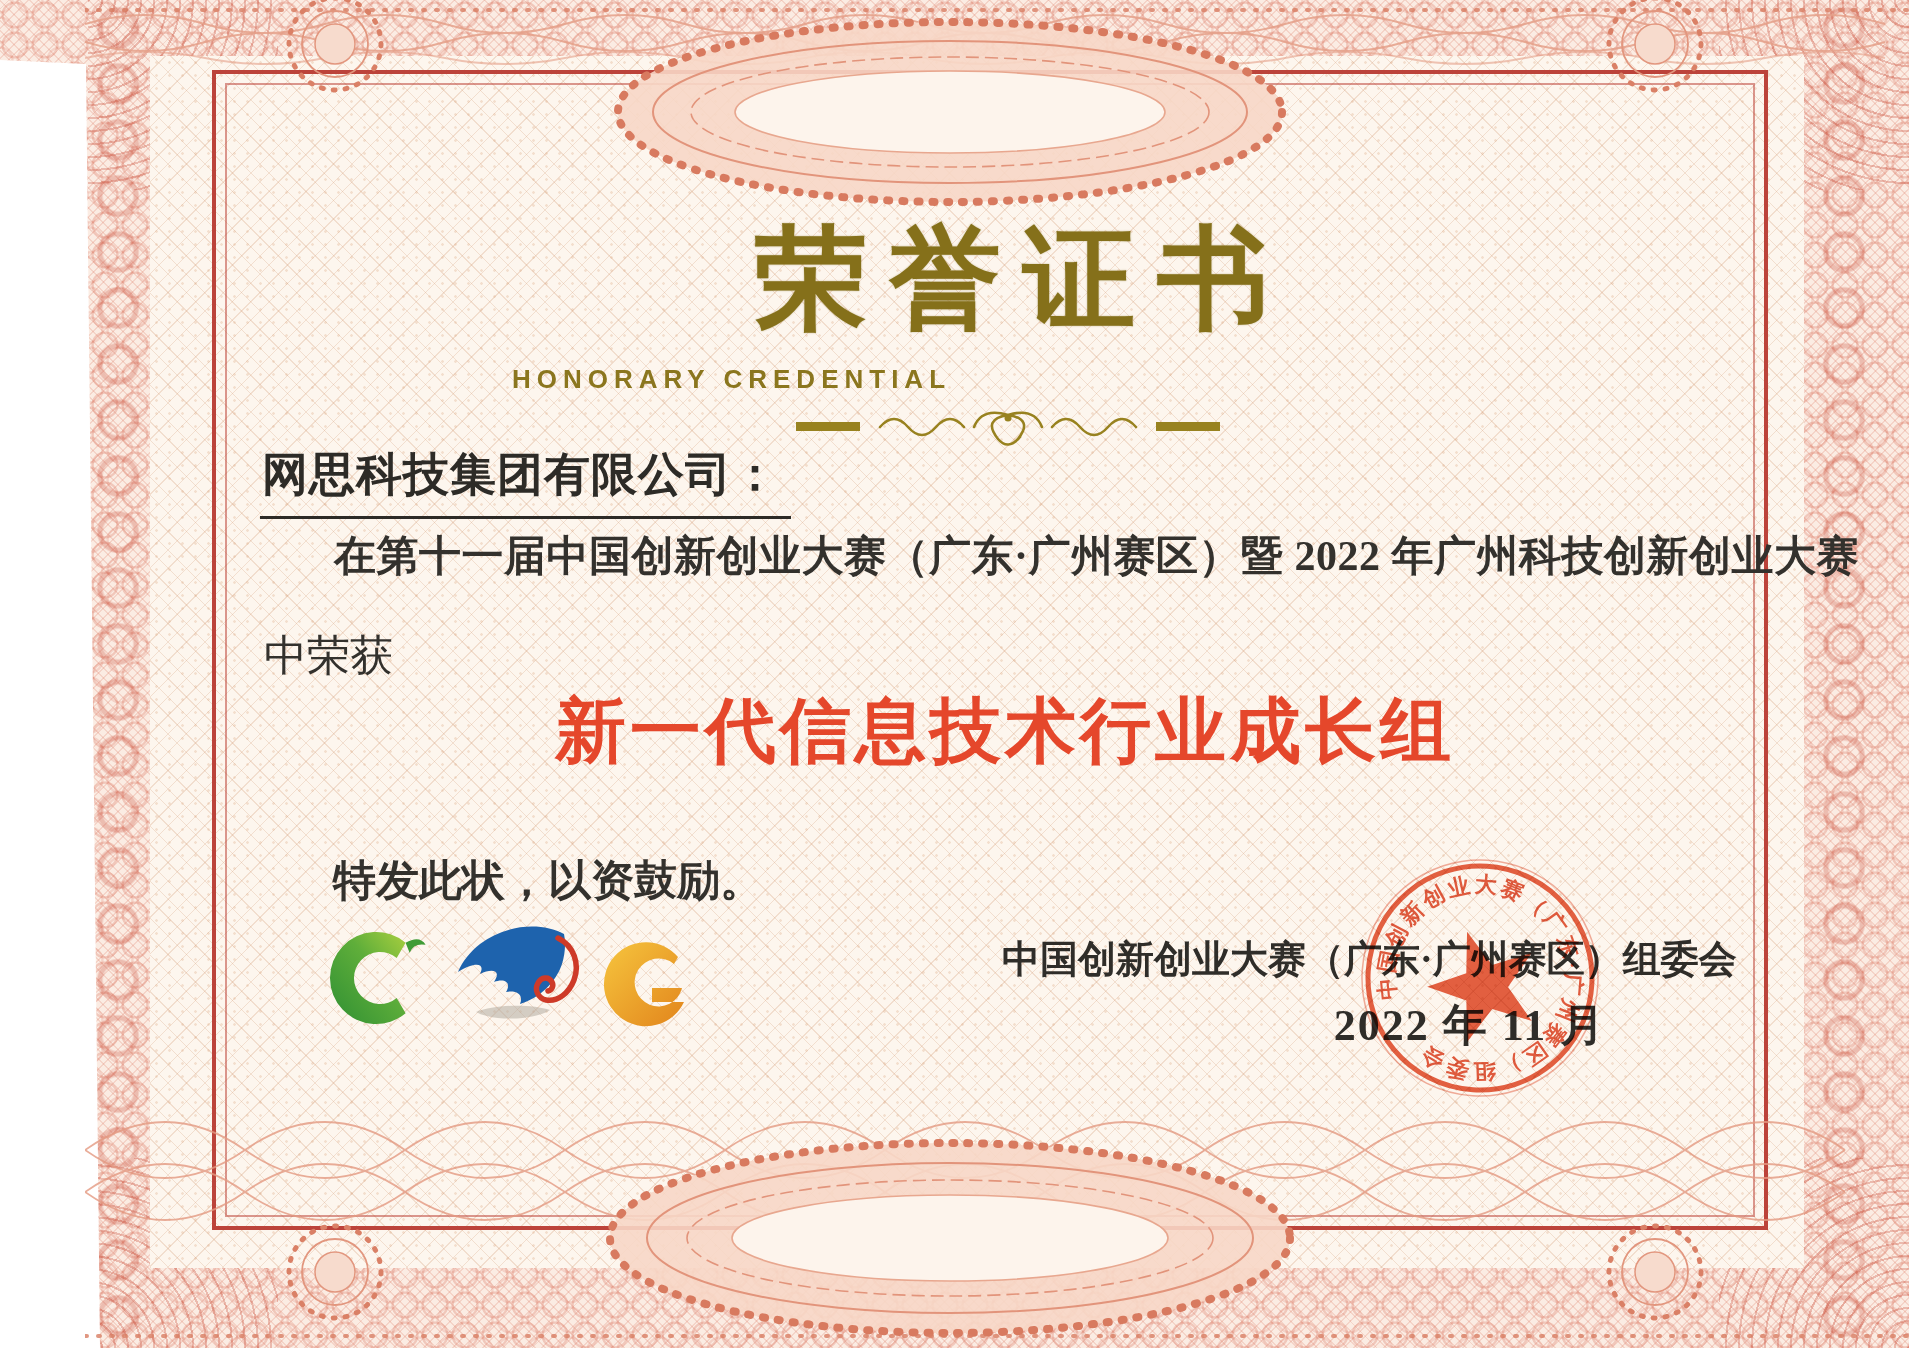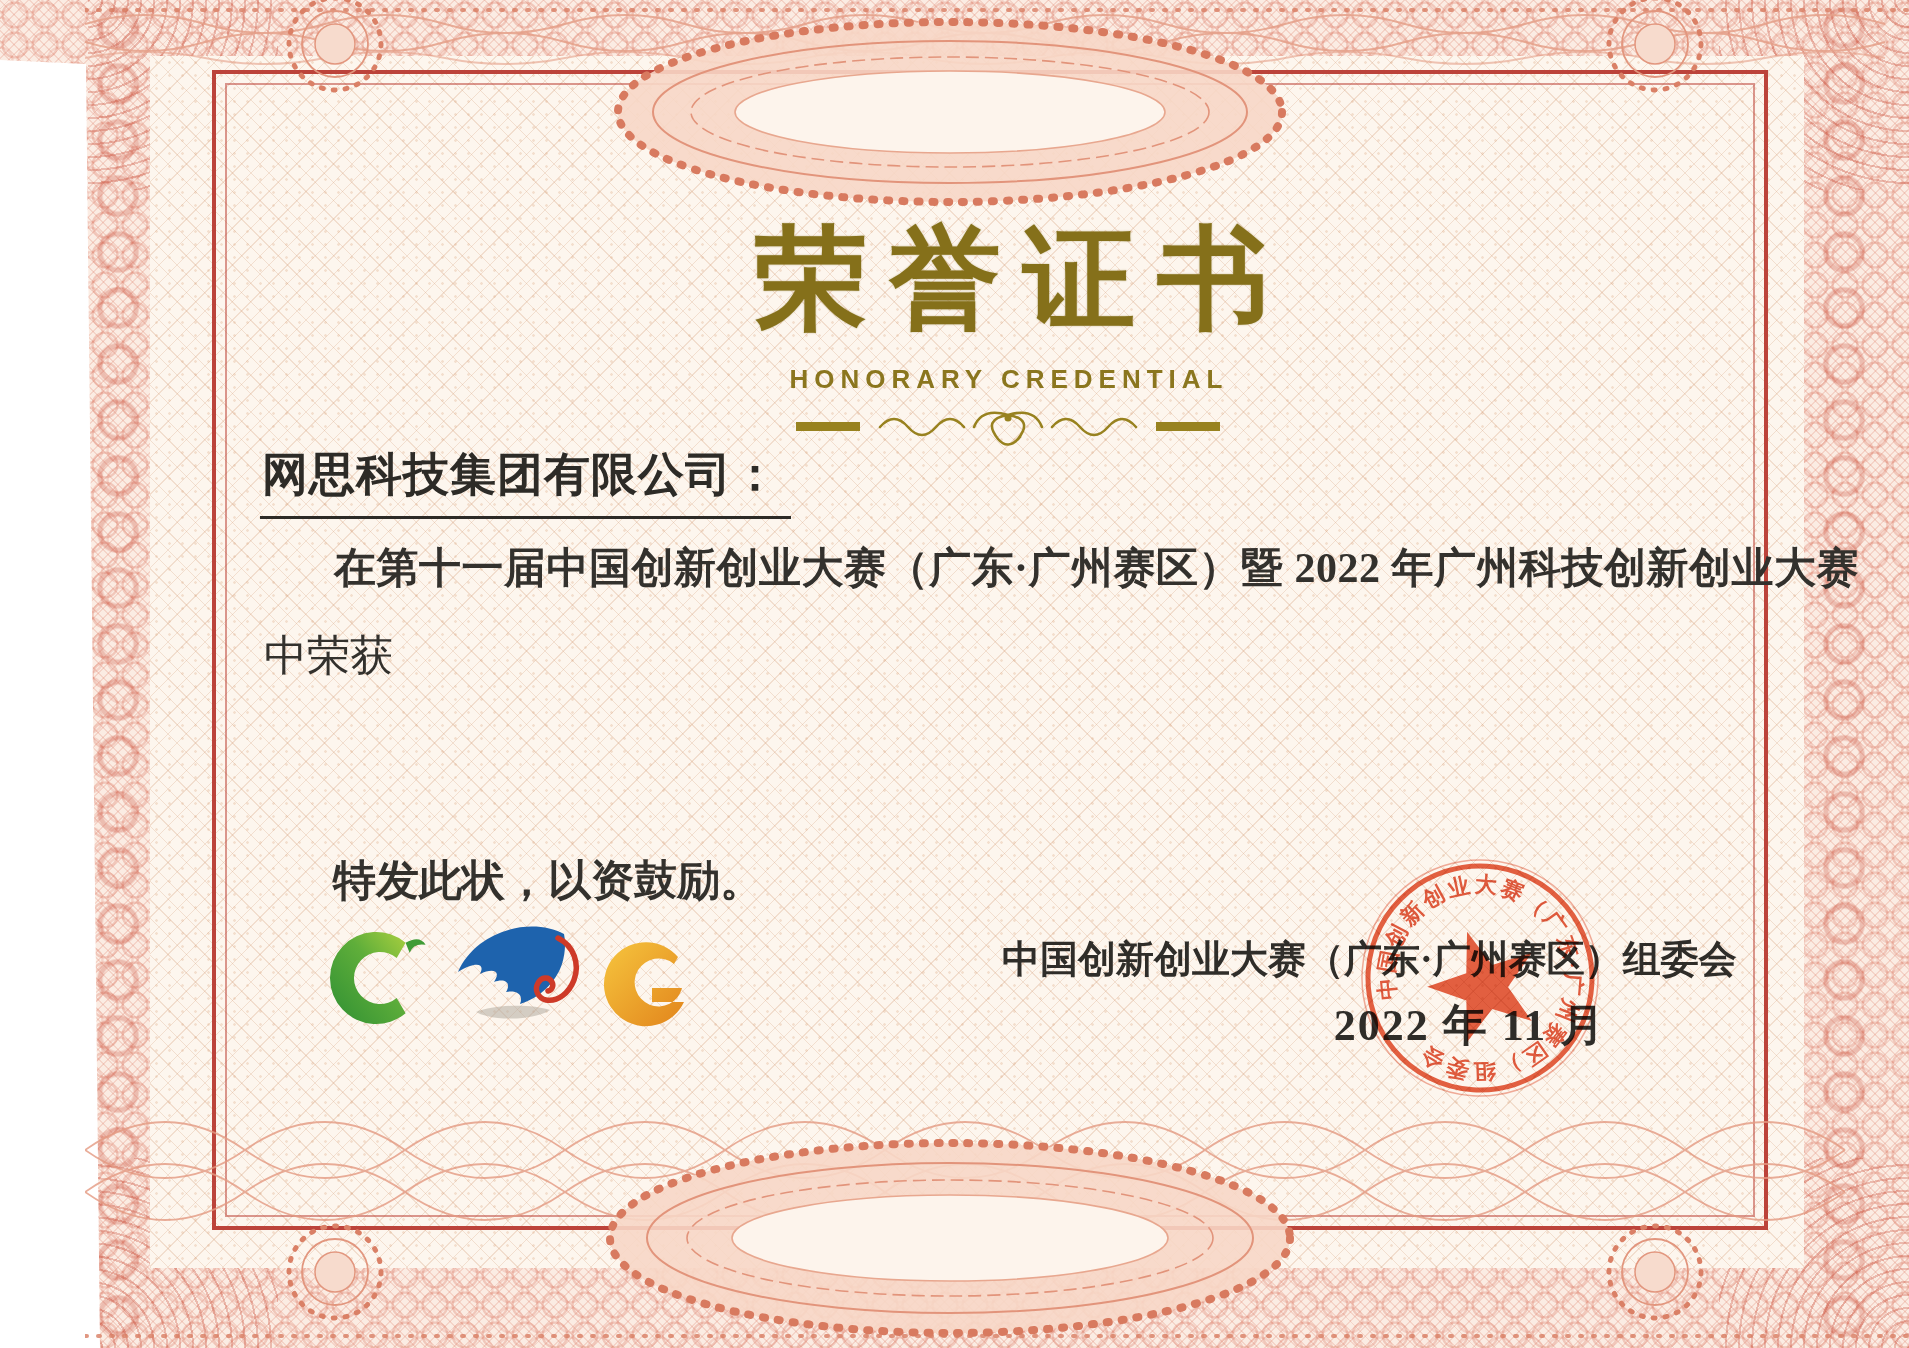--- a/index.html
+++ b/index.html
@@ -41,27 +41,27 @@
     border:4px solid #bc433a;box-sizing:border-box;}
   .frame-inner{position:absolute;left:225px;top:83px;width:1530px;height:1134px;
     border:2px solid rgba(190,70,58,.55);box-sizing:border-box;}
   
   .orn-top{position:absolute;left:85px;top:0;width:1824px;height:260px;}
   .orn-bottom{position:absolute;left:85px;top:1080px;width:1824px;height:268px;}
   
   .title{position:absolute;left:512px;top:204px;width:1000px;text-align:center;
     font-size:112px;font-weight:900;letter-spacing:22px;text-indent:22px;color:#85701a;
     text-shadow:0 0 2px rgba(120,100,20,.45);}
-  .subtitle{position:absolute;left:506px;top:364px;width:1000px;text-align:center;
+  .subtitle{position:absolute;left:506px;top:364px;width:1000px;text-align:left;
     font-family:"Liberation Sans","DejaVu Sans",sans-serif;
     font-size:26px;font-weight:700;letter-spacing:6px;text-indent:6px;color:#8b761e;}
   .flourish{position:absolute;left:796px;top:404px;width:424px;height:46px;}
   .recipient{position:absolute;left:260px;top:444px;font-size:46px;font-weight:700;color:#2d2b27;
     border-bottom:3px solid #2d2b27;padding:0 12px 10px 2px;letter-spacing:1px;text-align:center;}
-  .body1{position:absolute;left:334px;top:540px;font-size:42px;font-weight:700;color:#33312d;letter-spacing:.5px;}
+  .body1{position:absolute;left:334px;top:528px;font-size:42px;font-weight:700;color:#33312d;letter-spacing:.5px;}
   .body2{position:absolute;left:264px;top:627px;font-size:43px;font-weight:400;color:#33312d;}
   .award{position:absolute;left:505px;width:1000px;text-align:center;font-weight:900;color:#e5472b;}
   .award1{top:684px;font-size:71px;letter-spacing:4px;}
   .award2{top:770px;font-size:72px;letter-spacing:8px;text-indent:8px;}
   .closing{position:absolute;left:333px;top:852px;font-size:43px;font-weight:700;color:#33312d;}
   .issuer{position:absolute;left:1002px;top:934px;font-size:38px;font-weight:700;color:#2f2d29;}
   .date{position:absolute;left:1240px;top:996px;width:460px;text-align:center;
     font-size:44px;font-weight:700;color:#2f2d29;letter-spacing:2px;}
   .logo{position:absolute;}
   .logo-green{left:314px;top:920px;width:140px;height:112px;}
@@ -154,20 +154,21 @@
       <path d="M256,23 q14,-16 28,0 q14,16 28,0 q14,-16 28,0"></path>
       <path d="M178,23 q8,-20 34,-12 q-26,4 -10,24 q10,12 22,-2"></path>
       <path d="M246,23 q-8,-20 -34,-12 q26,4 10,24"></path>
     </g>
     <circle cx="212" cy="14" r="3.5" fill="#98821f"></circle>
   </svg>
 
   <div class="recipient">网思科技集团有限公司：</div>
   <div class="body1">在第十一届中国创新创业大赛（广东·广州赛区）暨 2022 年广州科技创新创业大赛</div>
   <div class="body2">中荣获</div>
+  <div class="award award1">新一代信息技术行业成长组</div>
   <div class="closing">特发此状，以资鼓励。</div>
   <div class="issuer">中国创新创业大赛（广东·广州赛区）组委会</div>
   <div class="date">2022 年 11 月</div>
 
   <svg class="logo logo-green" viewBox="0 0 140 112">
     <defs>
       <linearGradient id="lgGreen" x1="0" y1="1" x2="1" y2="0">
         <stop offset="0" stop-color="#2e8f33"></stop>
           <stop offset=".6" stop-color="#5fae3a"></stop>
           <stop offset="1" stop-color="#a9cf3f"></stop>

